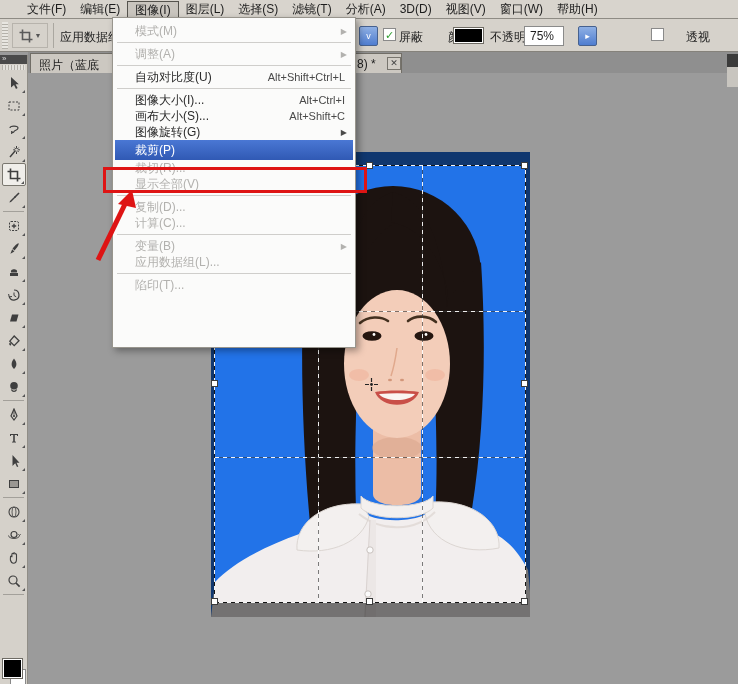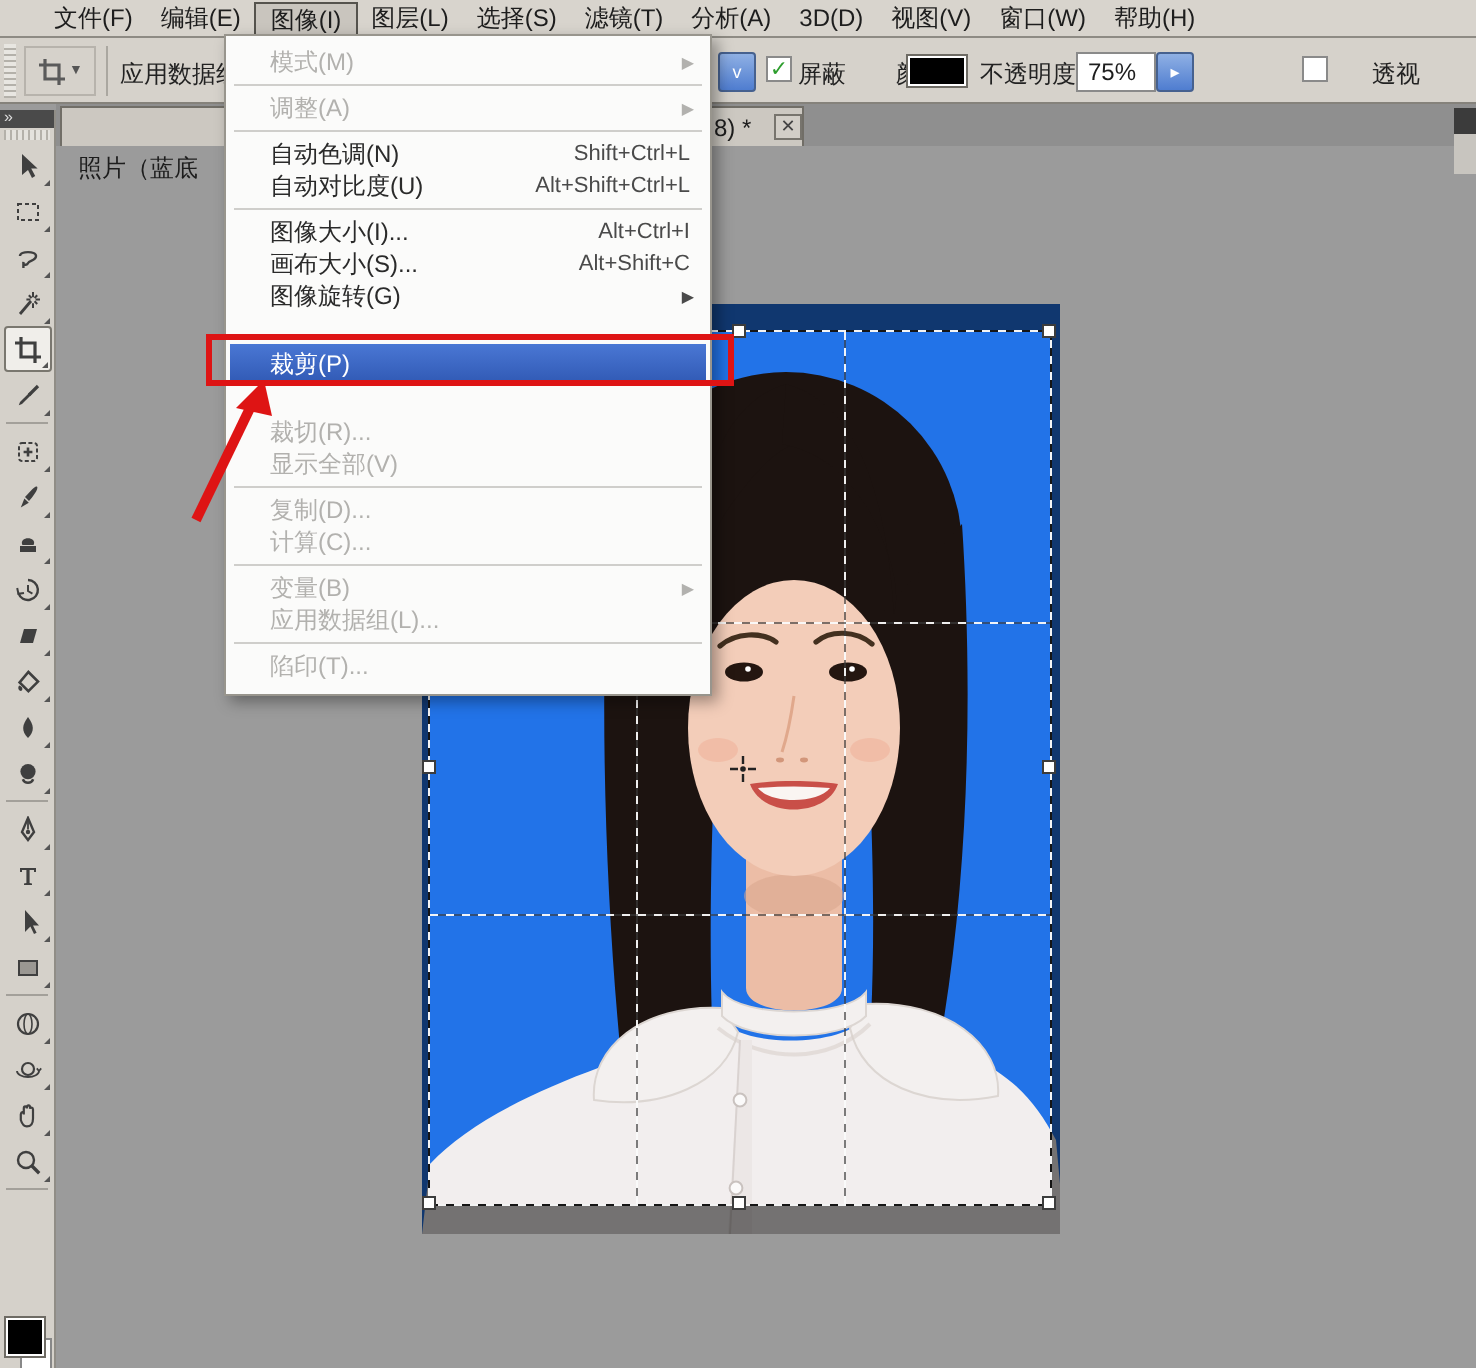--- a/index.html
+++ b/index.html
@@ -23,28 +23,28 @@
   #tool-preset-btn .dd { font-size:7px; color:#555; }
   .ob-sep { position:absolute; left:53px; top:4px; width:1px; height:25px; background:#aaa7a0; }
   .ob-label { position:absolute; top:10px; white-space:nowrap; color:#222; }
   .blue-btn { position:absolute; top:7px; width:19px; height:20px;
        background:linear-gradient(#8fb0e4,#4f7dd0); border:1px solid #46618f; color:#fff;
        font-size:9px; text-align:center; line-height:18px; border-radius:2px; }
   .cb { position:absolute; top:9px; width:13px; height:13px; background:#fff; border:1px solid #8a8a8a;
         font-size:11px; line-height:12px; text-align:center; color:#2e9e2e; font-weight:bold; }
   #color-swatch { position:absolute; left:453px; top:8px; width:31px; height:17px; background:#000;
         border:1px solid #6e6b64; box-shadow:inset 0 0 0 1px #fff; }
-  #opacity-field { position:absolute; left:538px; top:7px; width:40px; height:20px; background:#fff;
+  #opacity-field { position:absolute; left:524px; top:7px; width:40px; height:20px; background:#fff;
         border:1px solid #8a8a8a; line-height:18px; padding-left:5px; }
 
   
   #tabbar { position:absolute; left:28px; top:52px; width:710px; height:21px; background:#8f8f8f; z-index:5; }
   #doc-tab { position:absolute; left:2px; top:1px; width:372px; height:20px; background:#ccc8c1;
        border:1px solid #716e67; border-bottom:none; }
-  #tab-title-left { position:absolute; left:8px; top:3px;margin-top:19px; }
+  #tab-title-left { position:absolute; left:8px; top:3px; }
   #tab-title-right { position:absolute; left:326px; top:3px; }
   #tab-close { position:absolute; left:356px; top:3px; width:14px; height:13px; background:#d2cec7;
        border:1px solid #77746d; font-size:9px; line-height:11px; text-align:center; color:#444; }
   #dock-tab-dark { position:absolute; right:0; top:2px; width:11px; height:13px; background:#3b3b3b; }
   #dock-tab-light { position:absolute; right:0; top:15px; width:11px; height:20px; background:#c8c5bf; }
 
   
   #toolbox { position:absolute; left:0; top:55px; width:28px; height:629px; background:#d5d1ca;
        border-right:1px solid #908d86; z-index:6; }
   #toolbox-header { height:9px; background:#4a4a4a; color:#ddd; font-size:8px; line-height:8px; padding-left:2px; }
@@ -75,21 +75,21 @@
   #crop-center { position:absolute; left:150px; top:212px; width:13px; height:13px; z-index:6; }
 
   
   #image-menu { position:absolute; left:112px; top:17px; width:244px; height:331px; background:#fbfbfa;
        border:1px solid #98958d; box-shadow:3px 3px 7px rgba(0,0,0,0.35); z-index:40; padding-top:5px; }
   .menu-row { position:relative; height:16px; line-height:16px; padding-left:22px; padding-right:26px;
        color:#2a2a2a; white-space:nowrap; }
   .menu-row .shortcut { position:absolute; right:10px; color:#4a4a4a; font-size:11px; }
   .menu-row .subarrow { position:absolute; right:8px; top:1px; font-size:8px; color:#4a4a4a; }
   .menu-row.disabled, .menu-row.disabled .shortcut, .menu-row.disabled .subarrow { color:#b2b1ae; }
-  .menu-row.hl { height:20px; line-height:20px; margin:16px 2px; padding-left:20px; color:#fff;
+  .menu-row.hl { height:20px; line-height:20px; margin:0 2px; padding-left:20px; color:#fff;
        background:linear-gradient(#4a77d4,#3059b4); }
   .menu-sep { height:1px; background:#cfcecb; margin:3px 4px; }
 
   
   #anno-box { position:absolute; left:103px; top:167px; width:264px; height:26px;
        border:3px solid #de1414; z-index:50; }
   #anno-arrow { position:absolute; left:88px; top:180px; z-index:51; }
 </style>
 </head>
 <body>
@@ -387,21 +387,20 @@
         </svg>
       </div>
     </div>
   </div>
 
   <div id="image-menu">
       <div class="menu-row disabled"><span>模式(M)</span><span class="subarrow">▶</span></div>
       <div class="menu-sep"></div>
       <div class="menu-row disabled"><span>调整(A)</span><span class="subarrow">▶</span></div>
       <div class="menu-sep"></div>
-      <div class="menu-row"><span>自动色调(N)</span><span class="shortcut">Shift+Ctrl+L</span></div>
       <div class="menu-row"><span>自动对比度(U)</span><span class="shortcut">Alt+Shift+Ctrl+L</span></div>
       <div class="menu-sep"></div>
       <div class="menu-row"><span>图像大小(I)...</span><span class="shortcut">Alt+Ctrl+I</span></div>
       <div class="menu-row"><span>画布大小(S)...</span><span class="shortcut">Alt+Shift+C</span></div>
       <div class="menu-row"><span>图像旋转(G)</span><span class="subarrow">▶</span></div>
       <div class="menu-row hl"><span>裁剪(P)</span></div>
       <div class="menu-row disabled"><span>裁切(R)...</span></div>
       <div class="menu-row disabled"><span>显示全部(V)</span></div>
       <div class="menu-sep"></div>
       <div class="menu-row disabled"><span>复制(D)...</span></div>

